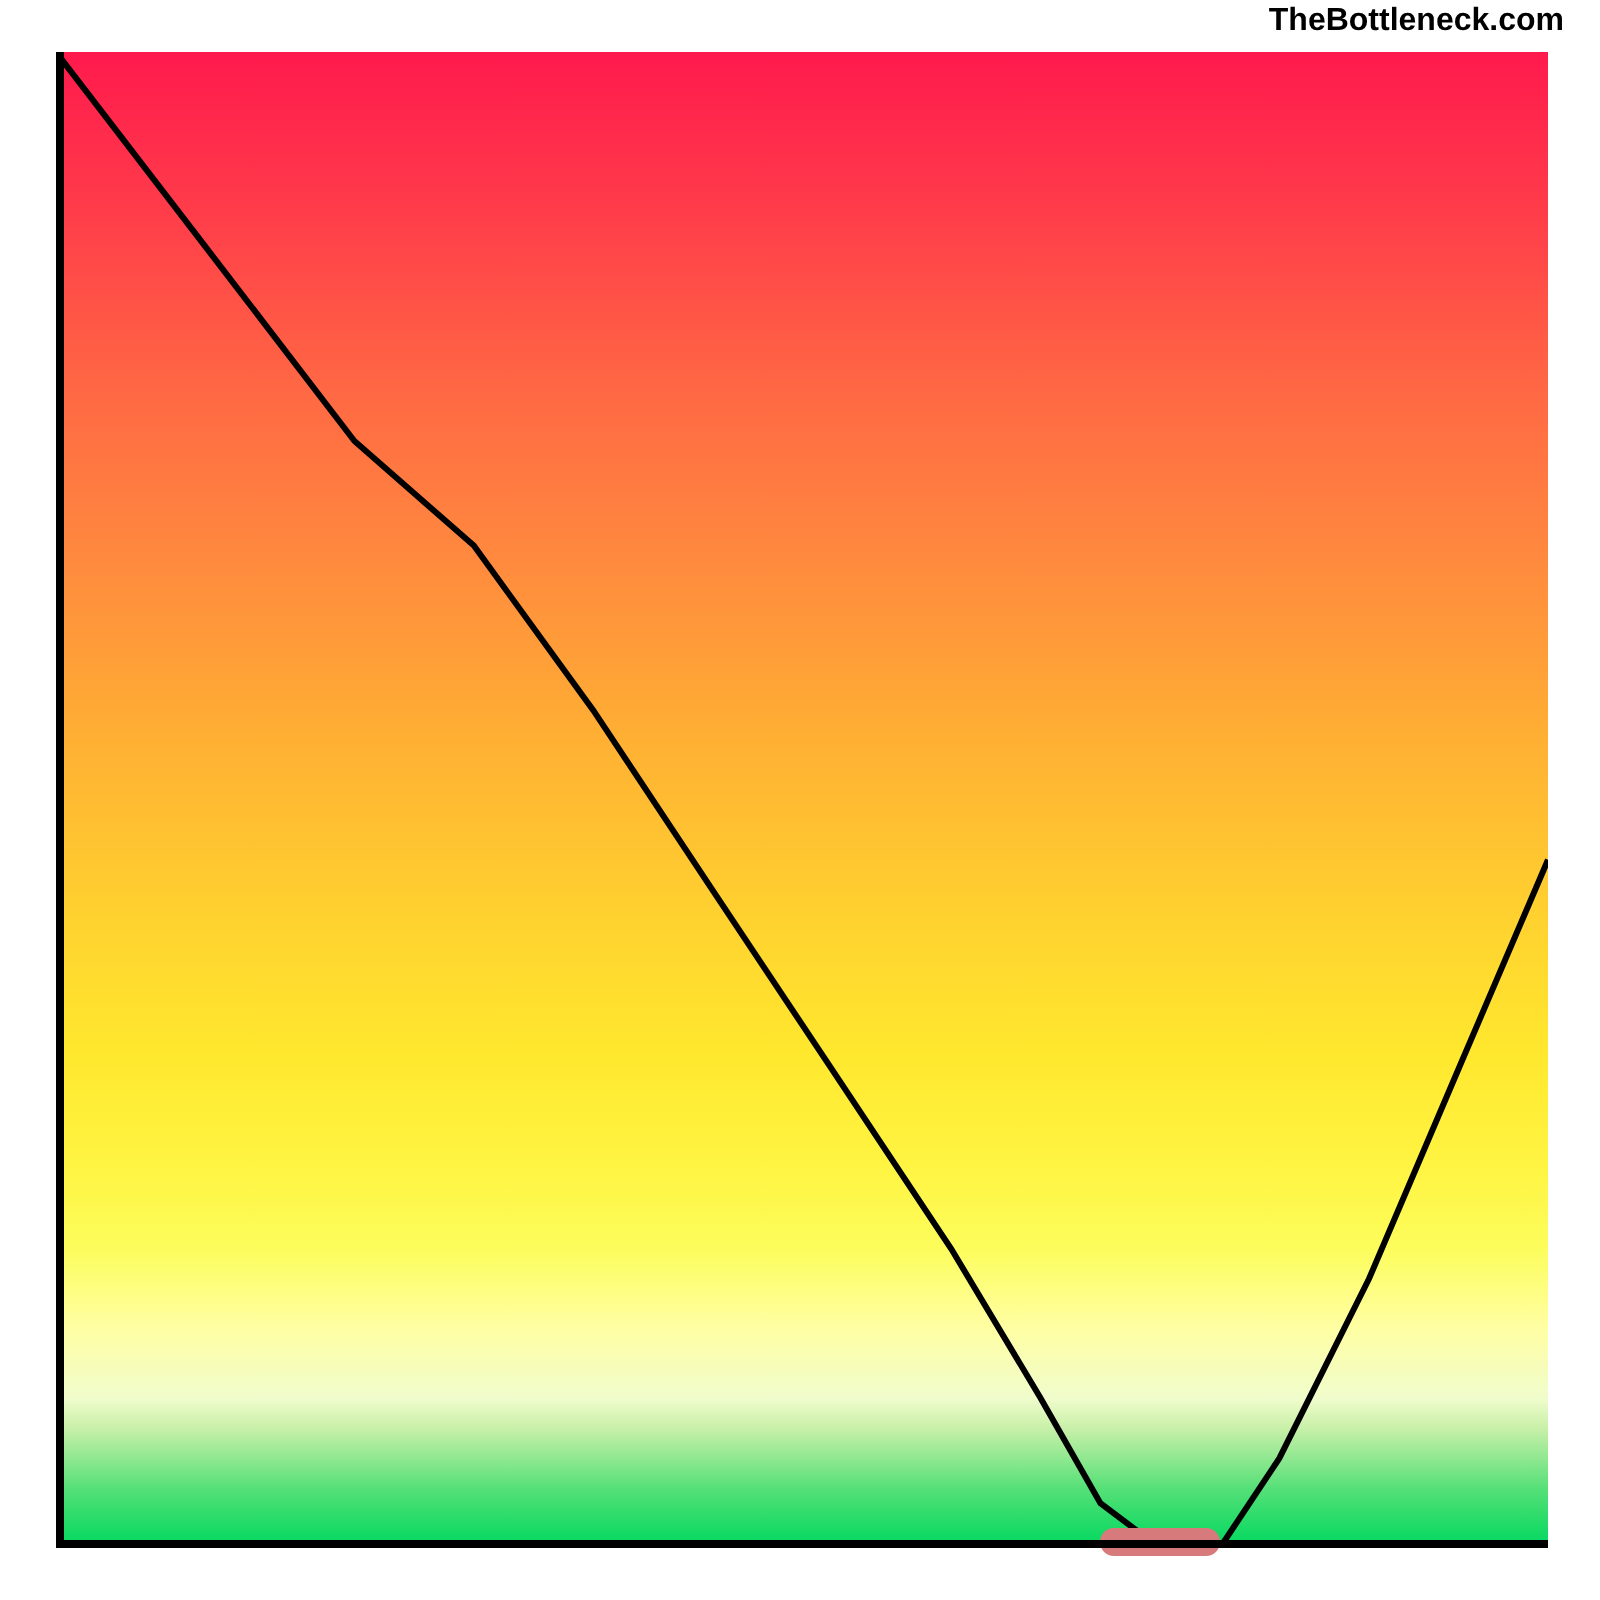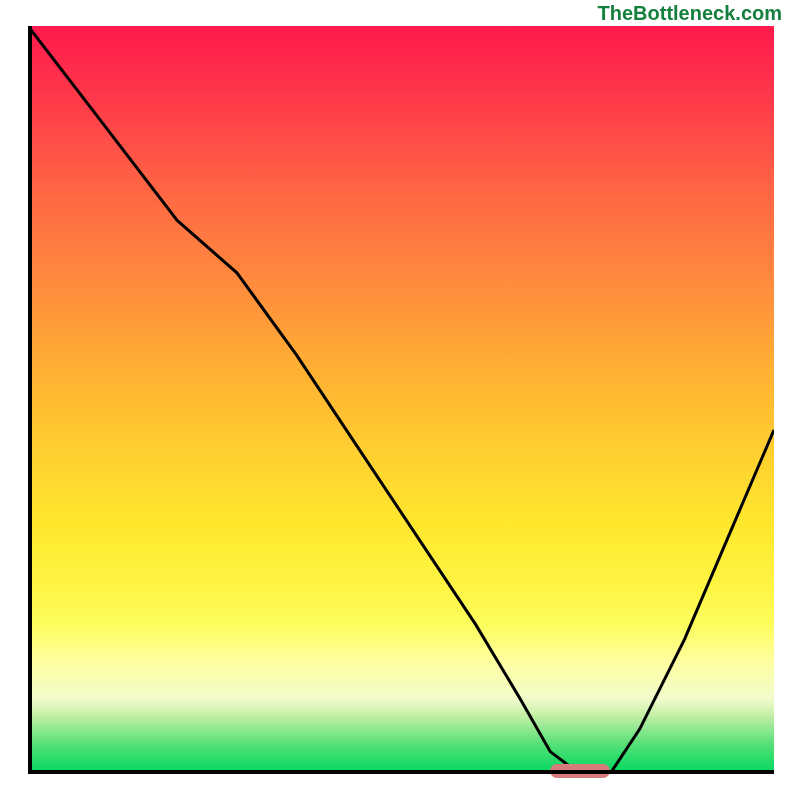--- a/index.html
+++ b/index.html
@@ -7,23 +7,23 @@
     width: 800px;
     height: 800px;
     background: #ffffff;
     position: relative;
     font-family: Arial, sans-serif;
   }
   .watermark {
     position: absolute;
     top: 2px;
     right: 18px;
-    font-size: 20px;
+    font-size: 16px;
     font-weight: bold;
-    color: #15803d;
+    color: #000000;
     z-index: 10;
   }
   .chart-area {
     position: absolute;
     left: 28px;
     top: 26px;
     width: 746px;
     height: 748px;
   }
   .gradient-bg {

